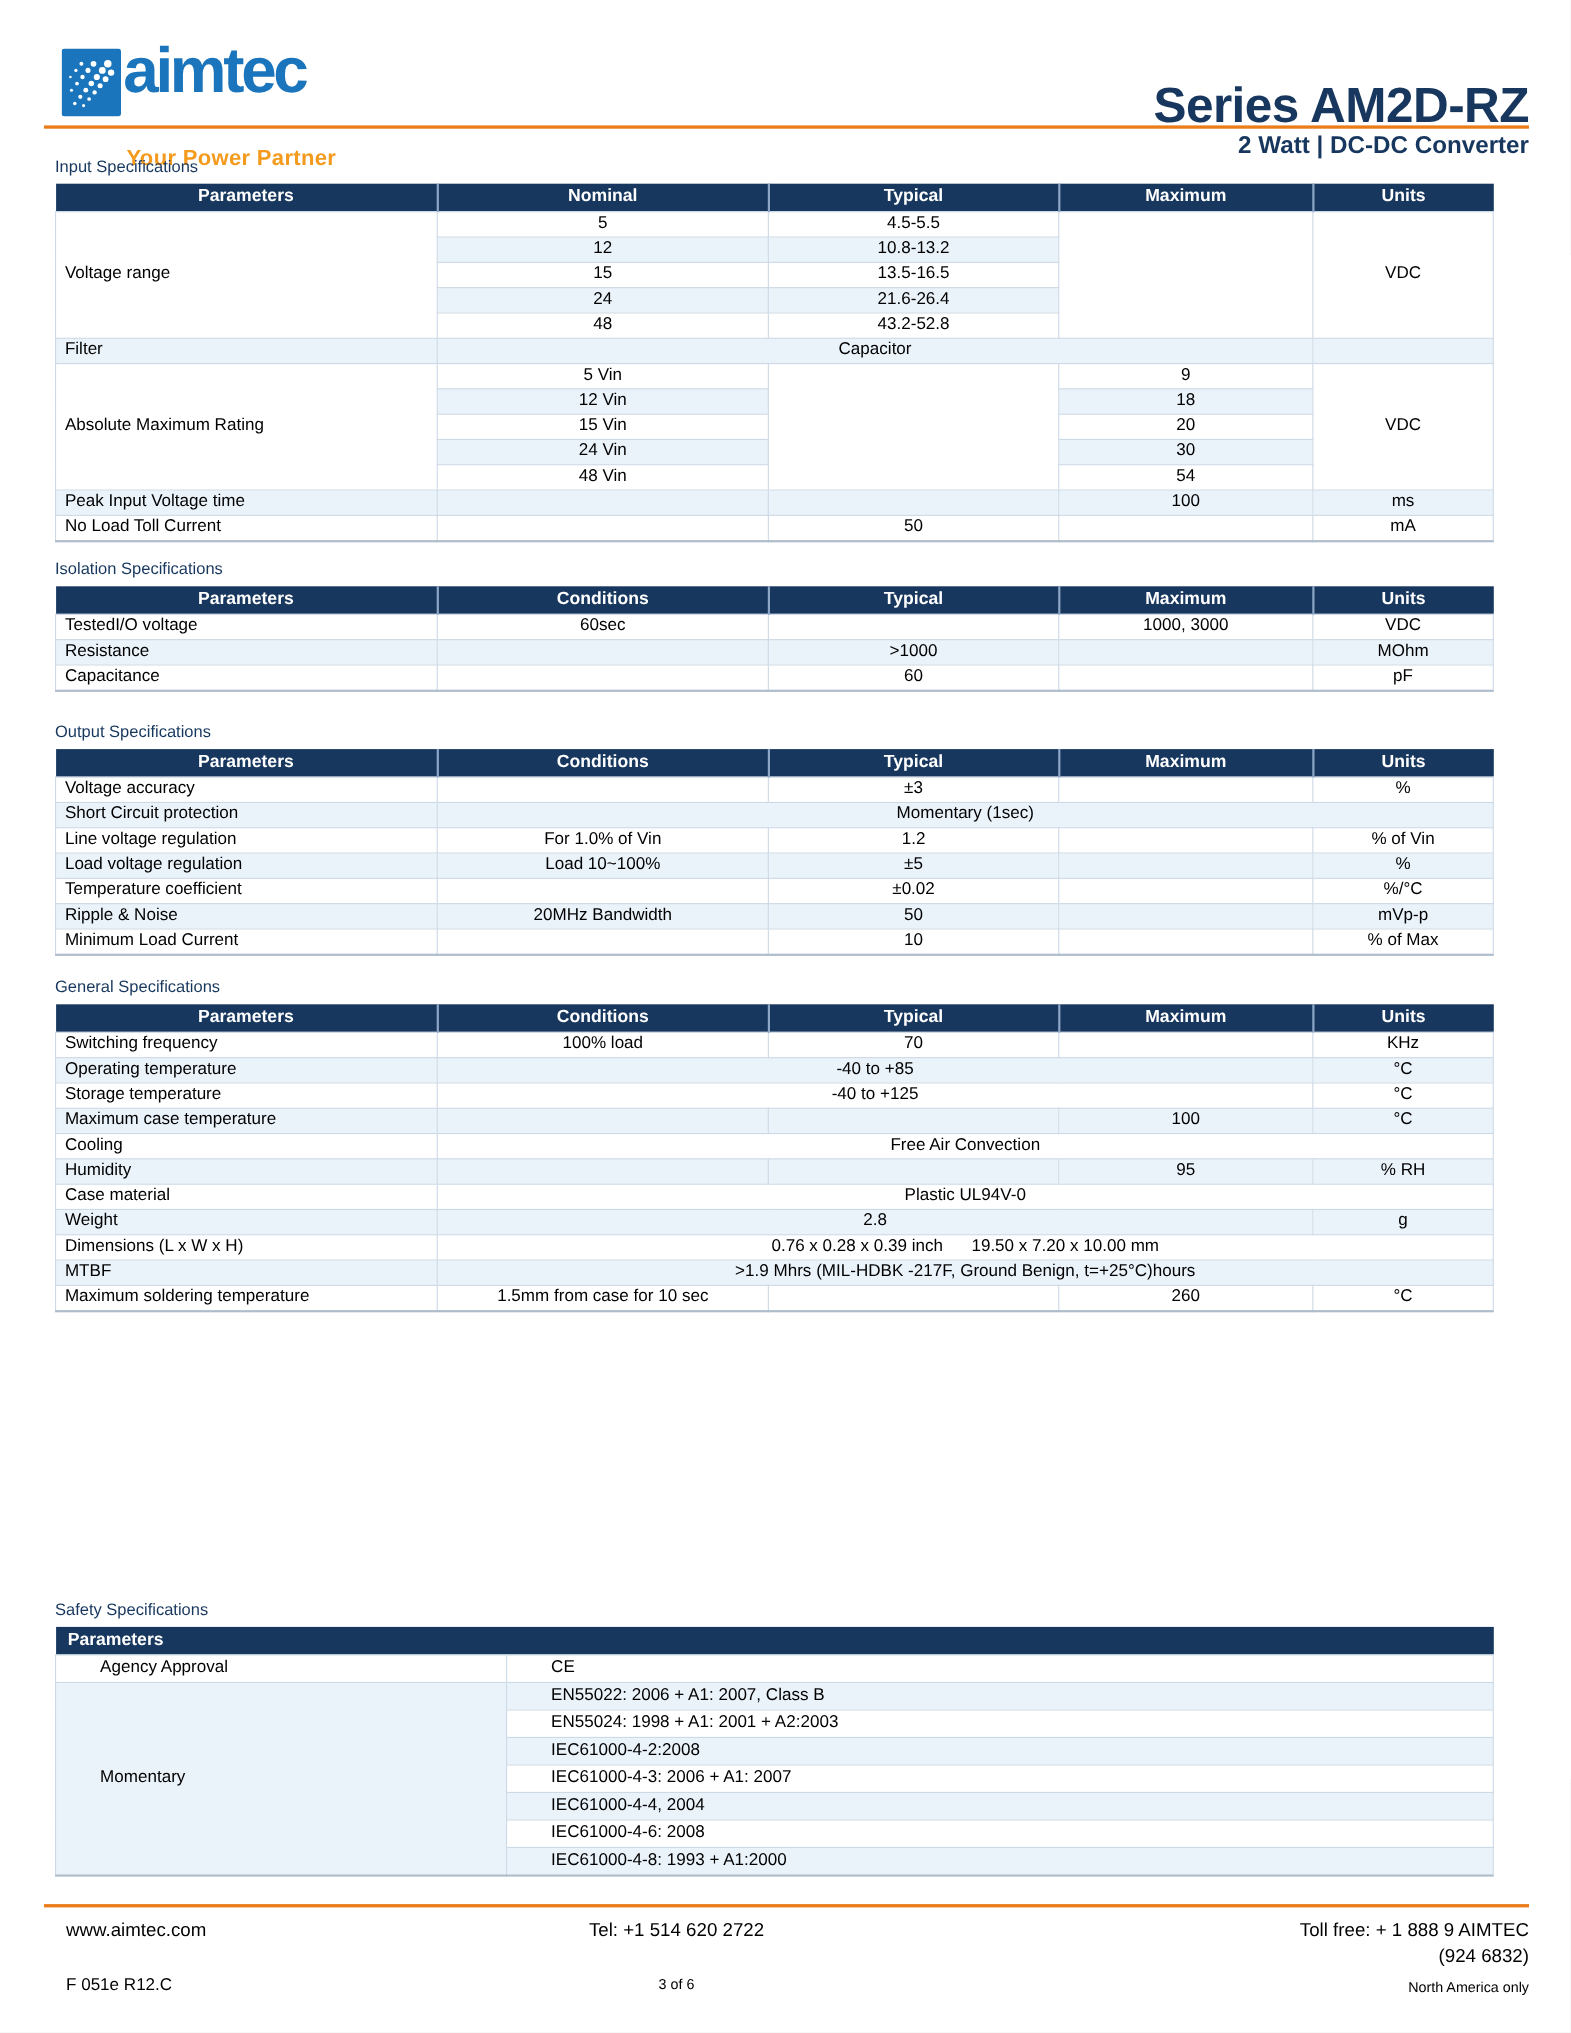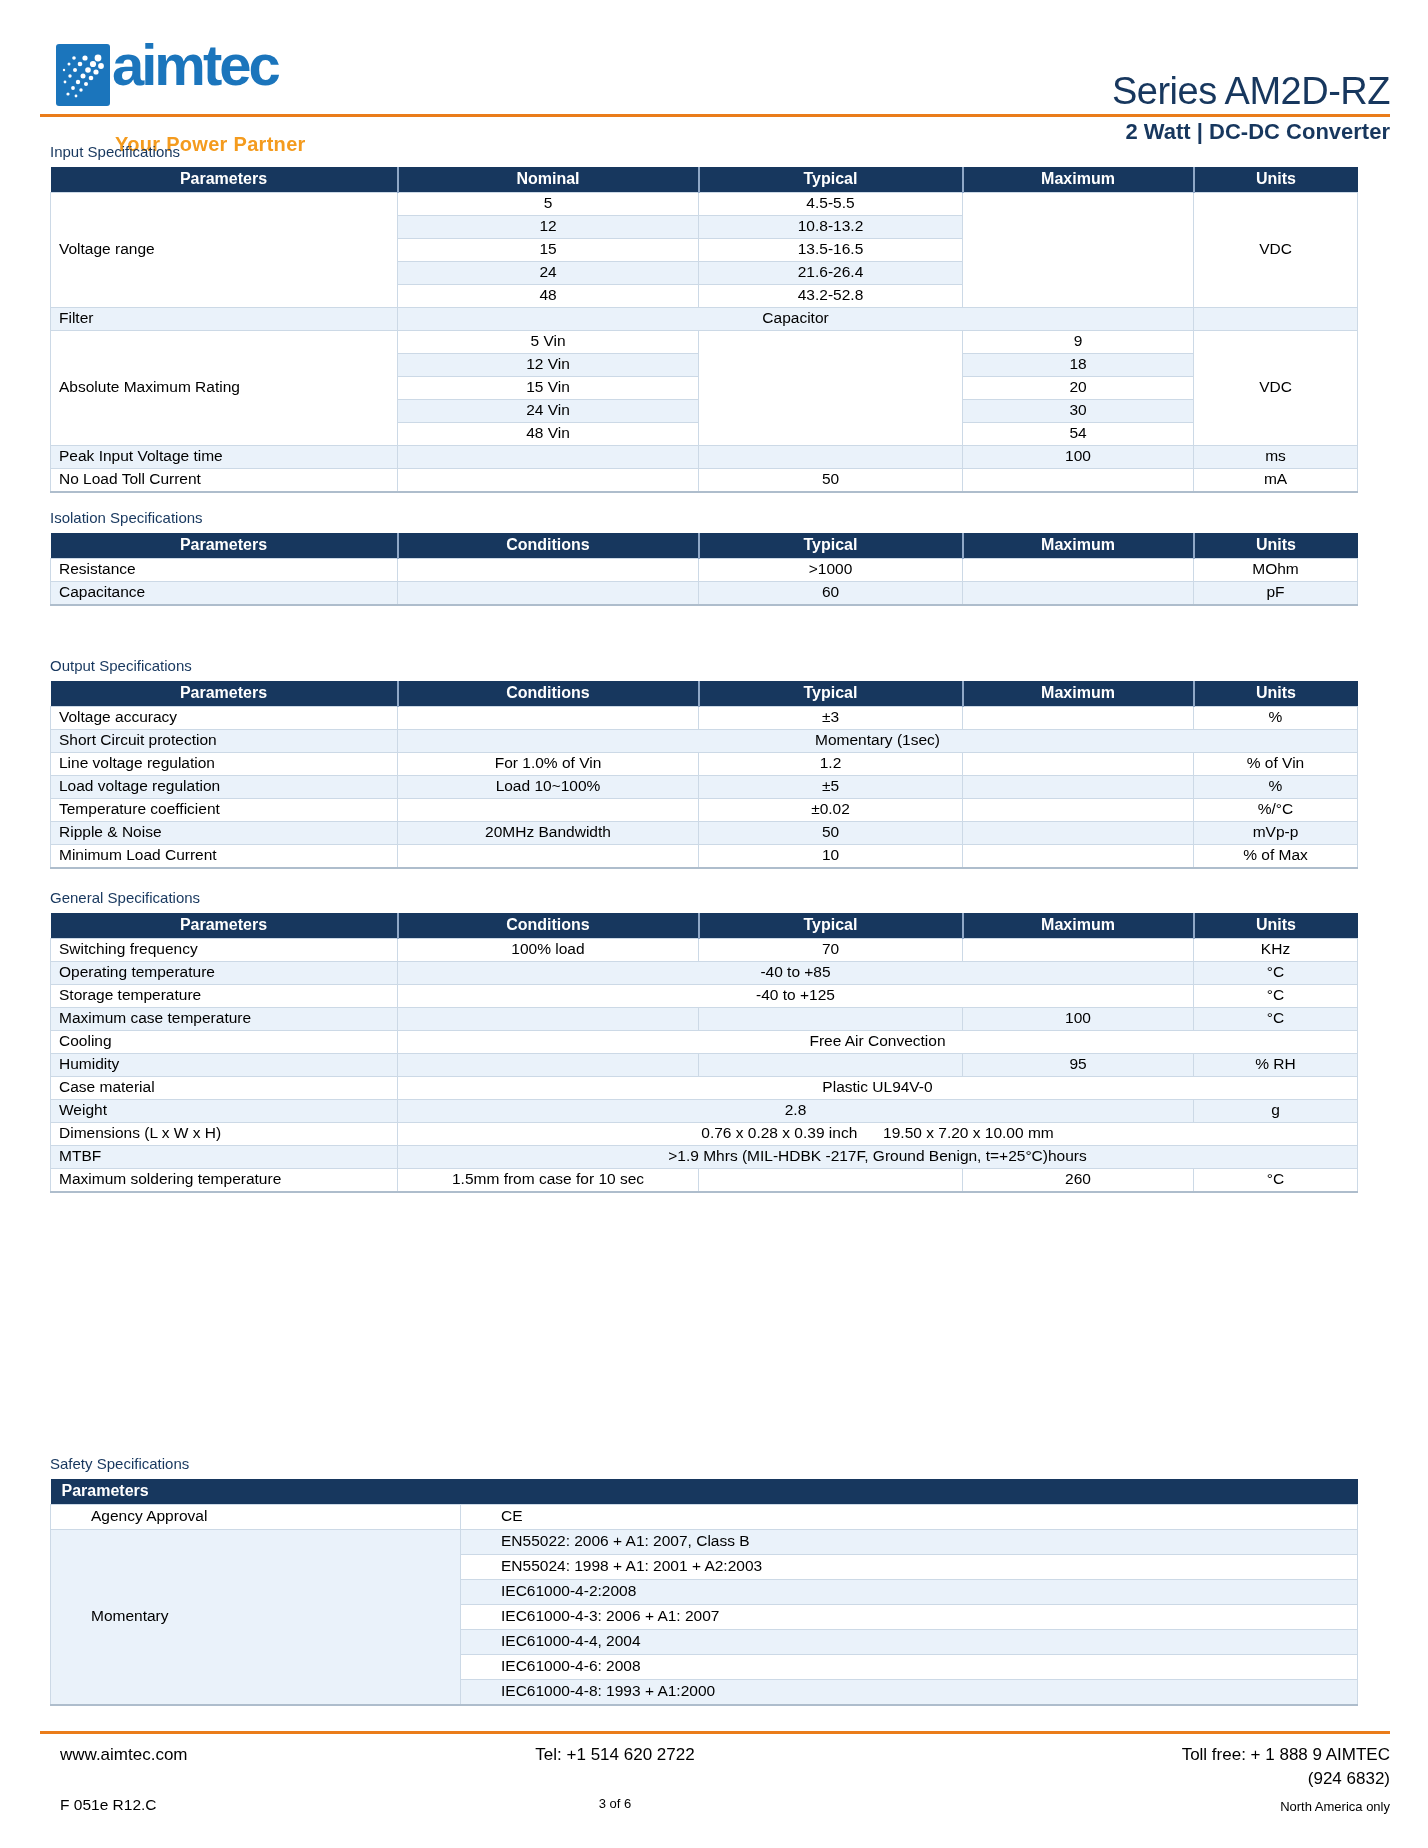--- a/index.html
+++ b/index.html
@@ -13,21 +13,21 @@
   .logo-word{
     position:absolute;left:112px;top:36px;font-size:58px;font-weight:bold;
     color:var(--brand);letter-spacing:-3px;line-height:1;
   }
   .tagline{
     position:absolute;left:115px;top:107px;font-size:20px;font-weight:bold;
     color:var(--tagline);letter-spacing:.3px;margin-top:26px;
   }
   .orange-rule{position:absolute;left:40px;top:114px;width:1350px;height:3px;background:var(--orange);}
   .series-title{
-    position:absolute;right:38px;top:70px;font-size:38px;font-weight:normal;
+    position:absolute;right:38px;top:70px;font-size:45px;font-weight:bold;
     color:var(--navy);letter-spacing:-.5px;
   }
   .series-sub{
     position:absolute;right:38px;top:119px;font-size:22px;font-weight:bold;color:var(--navy);
   }
   
   .sec{position:absolute;left:50px;width:1307px;}
   .sec0{top:144px}.sec1{top:510px}.sec2{top:658px}.sec3{top:890px}.sec4{top:1456px}
   .sec-title{font-size:15px;font-weight:normal;color:var(--navy);margin:0 0 6px 0;line-height:1.1;}
   table.spec{border-collapse:collapse;table-layout:fixed;width:1307px;border-bottom:2px solid #aebdcc;}
@@ -202,20 +202,27 @@
             <tr>
               <th>Parameters</th>
               <th>Conditions</th>
               <th>Typical</th>
               <th>Maximum</th>
               <th>Units</th>
             </tr>
           </thead>
           <tbody>
             <tr>
+              <td class="left">TestedI/O voltage</td>
+              <td>60sec</td>
+              <td></td>
+              <td>1000, 3000</td>
+              <td>VDC</td>
+            </tr>
+            <tr>
               <td class="left">Resistance</td>
               <td></td>
               <td>&gt;1000</td>
               <td></td>
               <td>MOhm</td>
             </tr>
             <tr>
               <td class="left">Capacitance</td>
               <td></td>
               <td>60</td>

